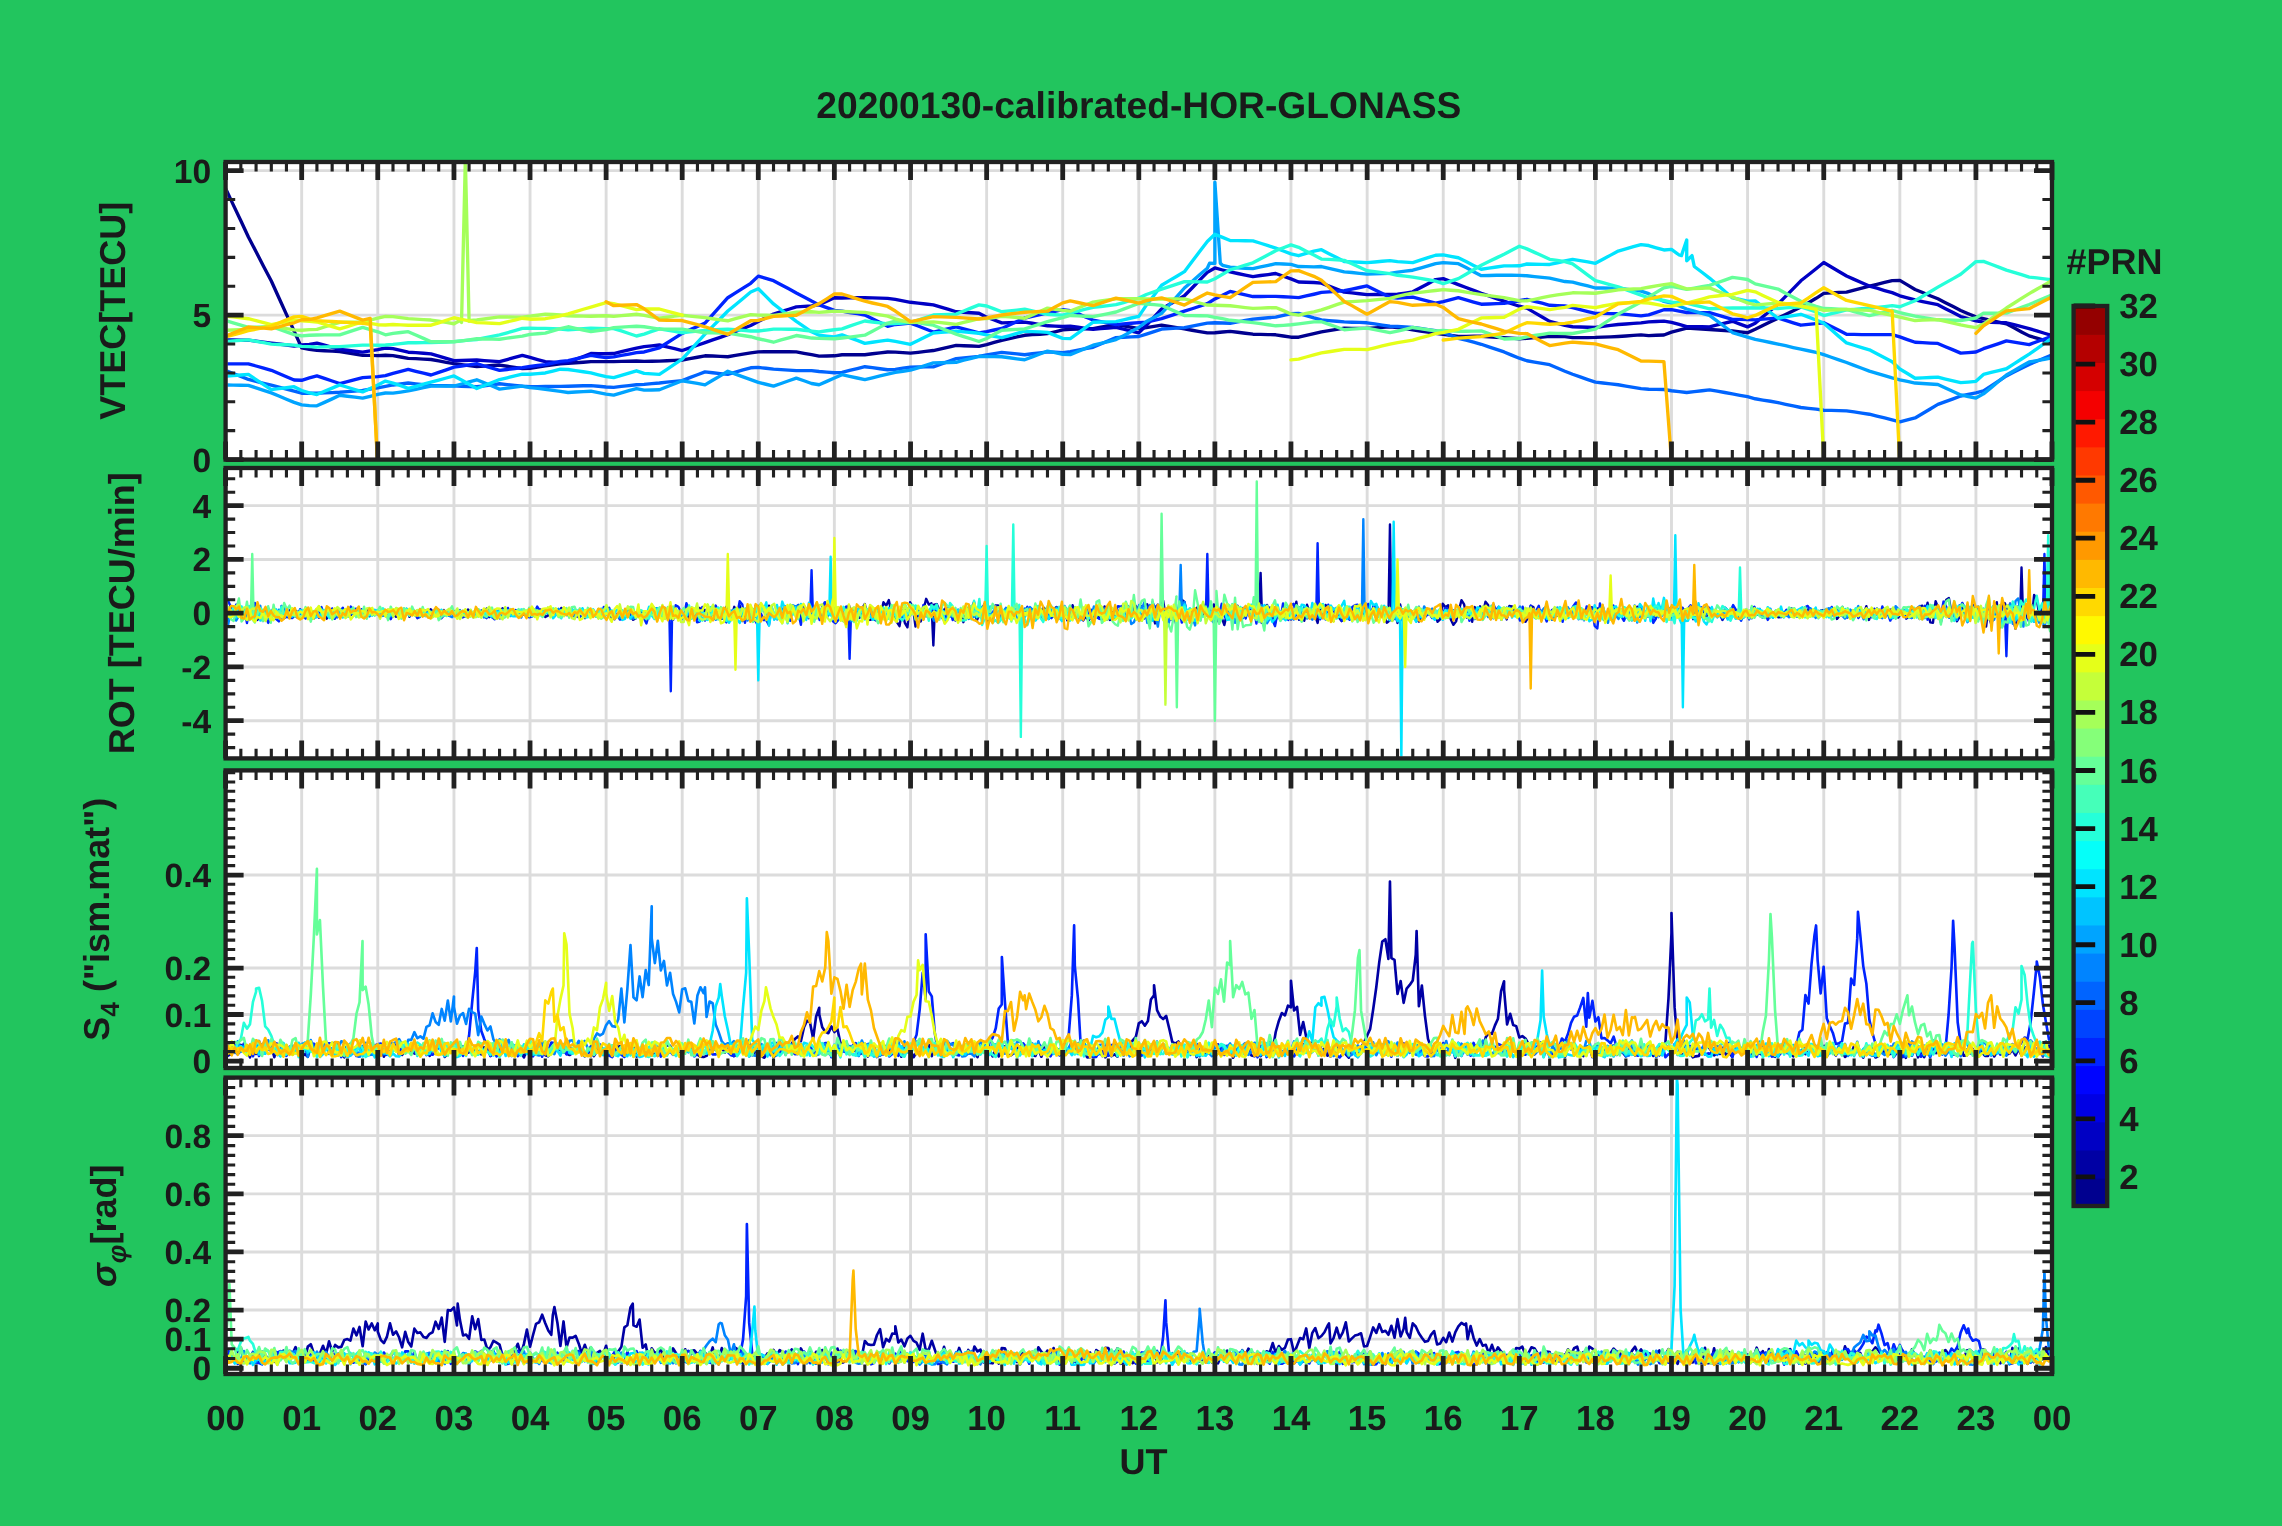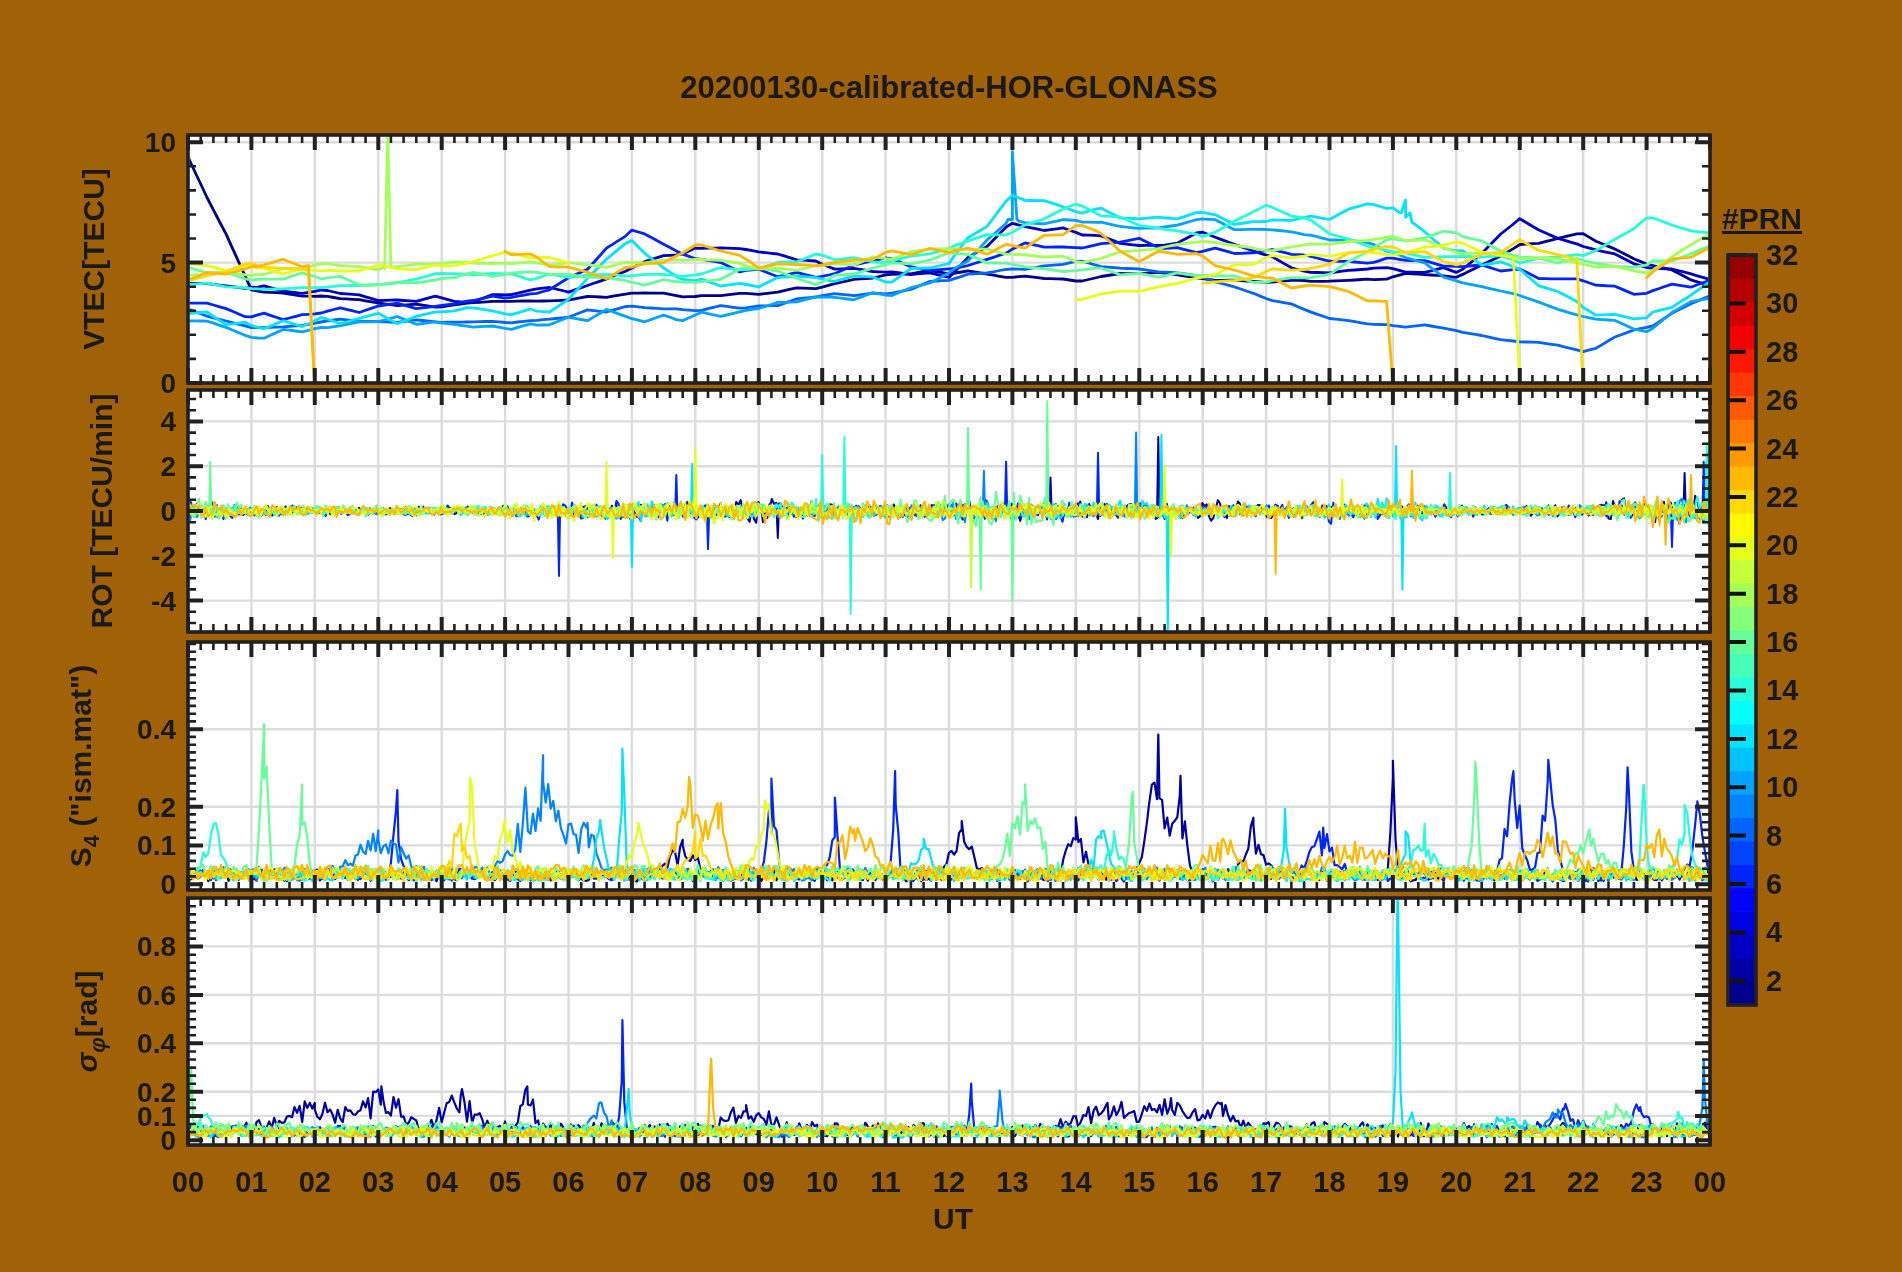--- a/index.html
+++ b/index.html
@@ -1,32 +1,32 @@
 <!DOCTYPE html>
 <html><head>
 <meta charset="utf-8">
 <style>
   html,body{margin:0;padding:0;}
   body{
     width:1902px;height:1272px;background:#ffffff;overflow:hidden;
     font-family:"Liberation Sans", sans-serif;color:#262626;
   }
-  .stage{position:relative;width:1902px;height:1272px;background:#a16207;}
+  .stage{position:relative;width:1902px;height:1272px;background:#22c55e;}
   .abs{position:absolute;}
   .fig-title{
     left:188px;top:70px;width:1522px;text-align:center;
     font-size:31px;font-weight:bold;letter-spacing:0px;color:#1a1a1a;
   }
   .x-axis-title{
     left:192px;top:1202px;width:1522px;text-align:center;
     font-size:30px;font-weight:bold;color:#1a1a1a;
   }
   .cbar-title{
     left:1694px;top:202px;width:136px;text-align:center;
-    font-size:30px;font-weight:bold;color:#1a1a1a;text-decoration:underline;
+    font-size:30px;font-weight:bold;color:#1a1a1a;
   }
   svg text{font-family:"Liberation Sans", sans-serif;}
 </style>
 </head>
 <body>
 
 <div class="stage">
   <div class="abs fig-title">20200130-calibrated-HOR-GLONASS</div>
   <svg id="chart" width="1902" height="1272" viewBox="0 0 1902 1272">
       <defs>

